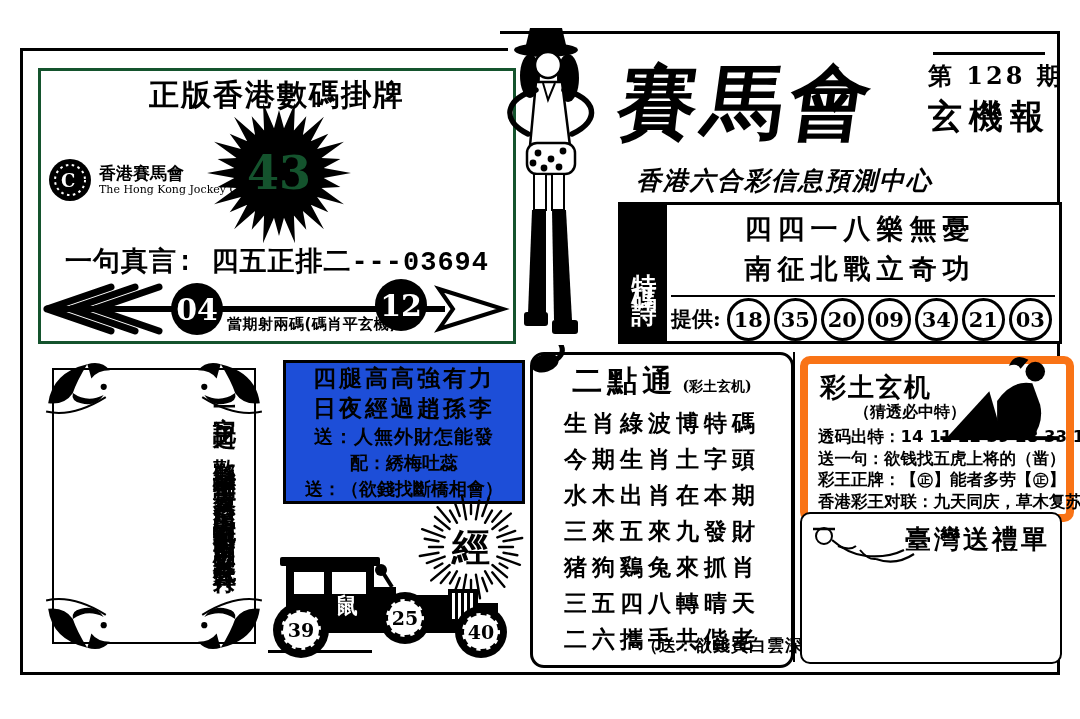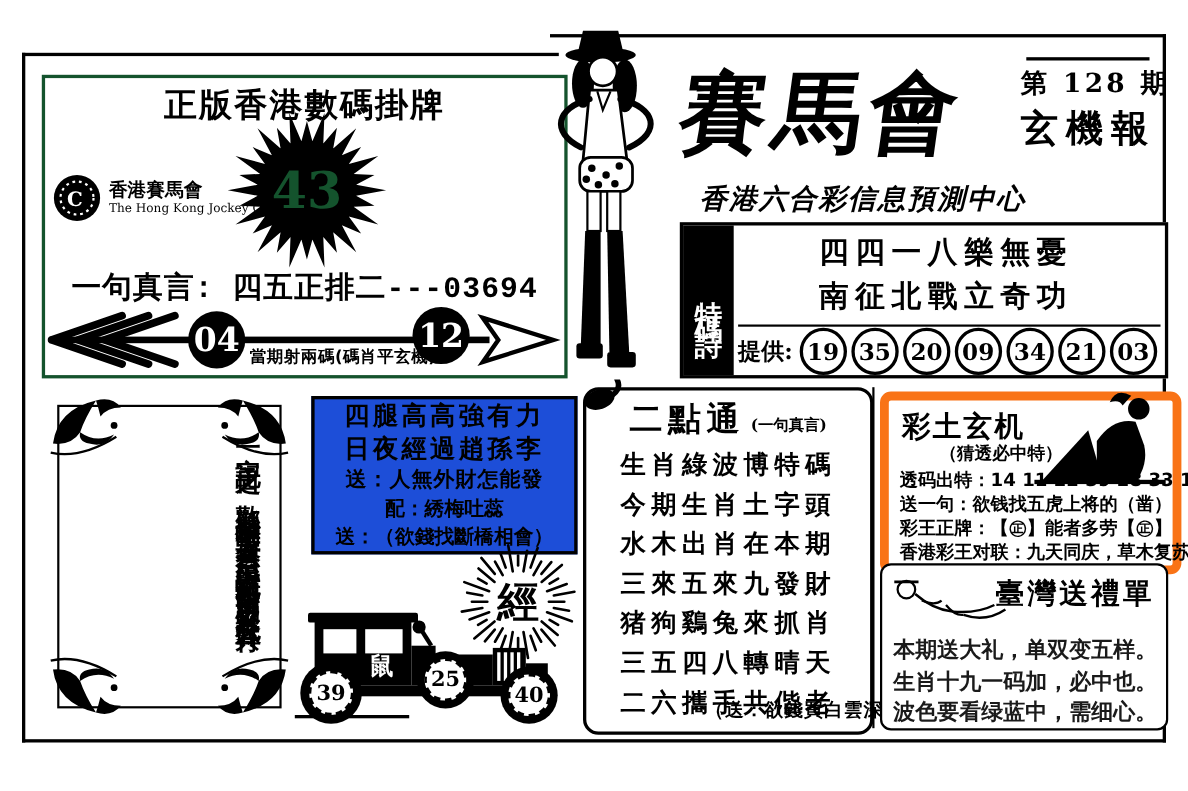--- a/index.html
+++ b/index.html
@@ -189,21 +189,21 @@
 
   <div id="special-box" class="abs">
     <div id="special-label" class="abs">
       <span>特碼詩</span>
     </div>
     <div class="sp-line abs" style="top:6px;">四四一八樂無憂</div>
     <div class="sp-line abs" style="top:46px;">南征北戰立奇功</div>
     <div id="special-divider" class="hline"></div>
     <div id="provide-row" class="abs">
       <span id="provide-label">提供:</span>
-      <span class="numcircle">19</span>
+      <span class="numcircle">18</span>
       <span class="numcircle">35</span>
       <span class="numcircle">20</span>
       <span class="numcircle">09</span>
       <span class="numcircle">34</span>
       <span class="numcircle">21</span>
       <span class="numcircle">03</span>
     </div>
   </div>
 
   <div id="riddle-box" class="abs">
@@ -327,21 +327,21 @@
     </div>
   </div>
 
   <div id="twopoint-box" class="abs">
     <svg id="ink-blot" class="abs" viewBox="0 0 44 32">
       <ellipse cx="18" cy="18" rx="14" ry="9" fill="#000" transform="rotate(-18 18 18)"></ellipse>
       <path d="M30,14 q8,-6 4,-14" stroke="#000" stroke-width="5" fill="none" stroke-linecap="round"></path>
     </svg>
     <div id="tp-header">
       <span id="tp-title">二點通</span>
-      <span id="tp-sub">(一句真言)</span>
+      <span id="tp-sub">(彩土玄机)</span>
     </div>
     <div id="tp-lines">
       <div class="tp-line">生肖綠波博特碼</div>
       <div class="tp-line">今期生肖土字頭</div>
       <div class="tp-line">水木出肖在本期</div>
       <div class="tp-line">三來五來九發財</div>
       <div class="tp-line">猪狗鷄兔來抓肖</div>
       <div class="tp-line">三五四八轉晴天</div>
       <div class="tp-line">二六攜手共偕老</div>
     </div>
@@ -372,20 +372,15 @@
   <div id="taiwan-box" class="abs">
     <svg id="tw-fig" class="abs" viewBox="0 0 112 56">
       <circle cx="16" cy="16" r="8" fill="none" stroke="#000" stroke-width="2"></circle>
       <path d="M5,9 h22" stroke="#000" stroke-width="2.5"></path>
       <path d="M24,20 Q40,34 58,36 Q80,38 96,30" fill="none" stroke="#000" stroke-width="2.2"></path>
       <path d="M30,26 Q42,31 48,26" fill="none" stroke="#000" stroke-width="2"></path>
       <path d="M52,30 q8,10 16,9" fill="none" stroke="#000" stroke-width="2"></path>
       <path d="M68,39 Q88,46 106,34" fill="none" stroke="#000" stroke-width="2.2"></path>
     </svg>
     <div id="tw-title">臺灣送禮單</div>
-    <div id="tw-lines">
-      <div class="tw-line">本期送大礼，单双变五样。</div>
-      <div class="tw-line">生肖十九一码加，必中也。</div>
-      <div class="tw-line">波色要看绿蓝中，需细心。</div>
-    </div>
   </div>
 
 </div>
 
 </body></html>

